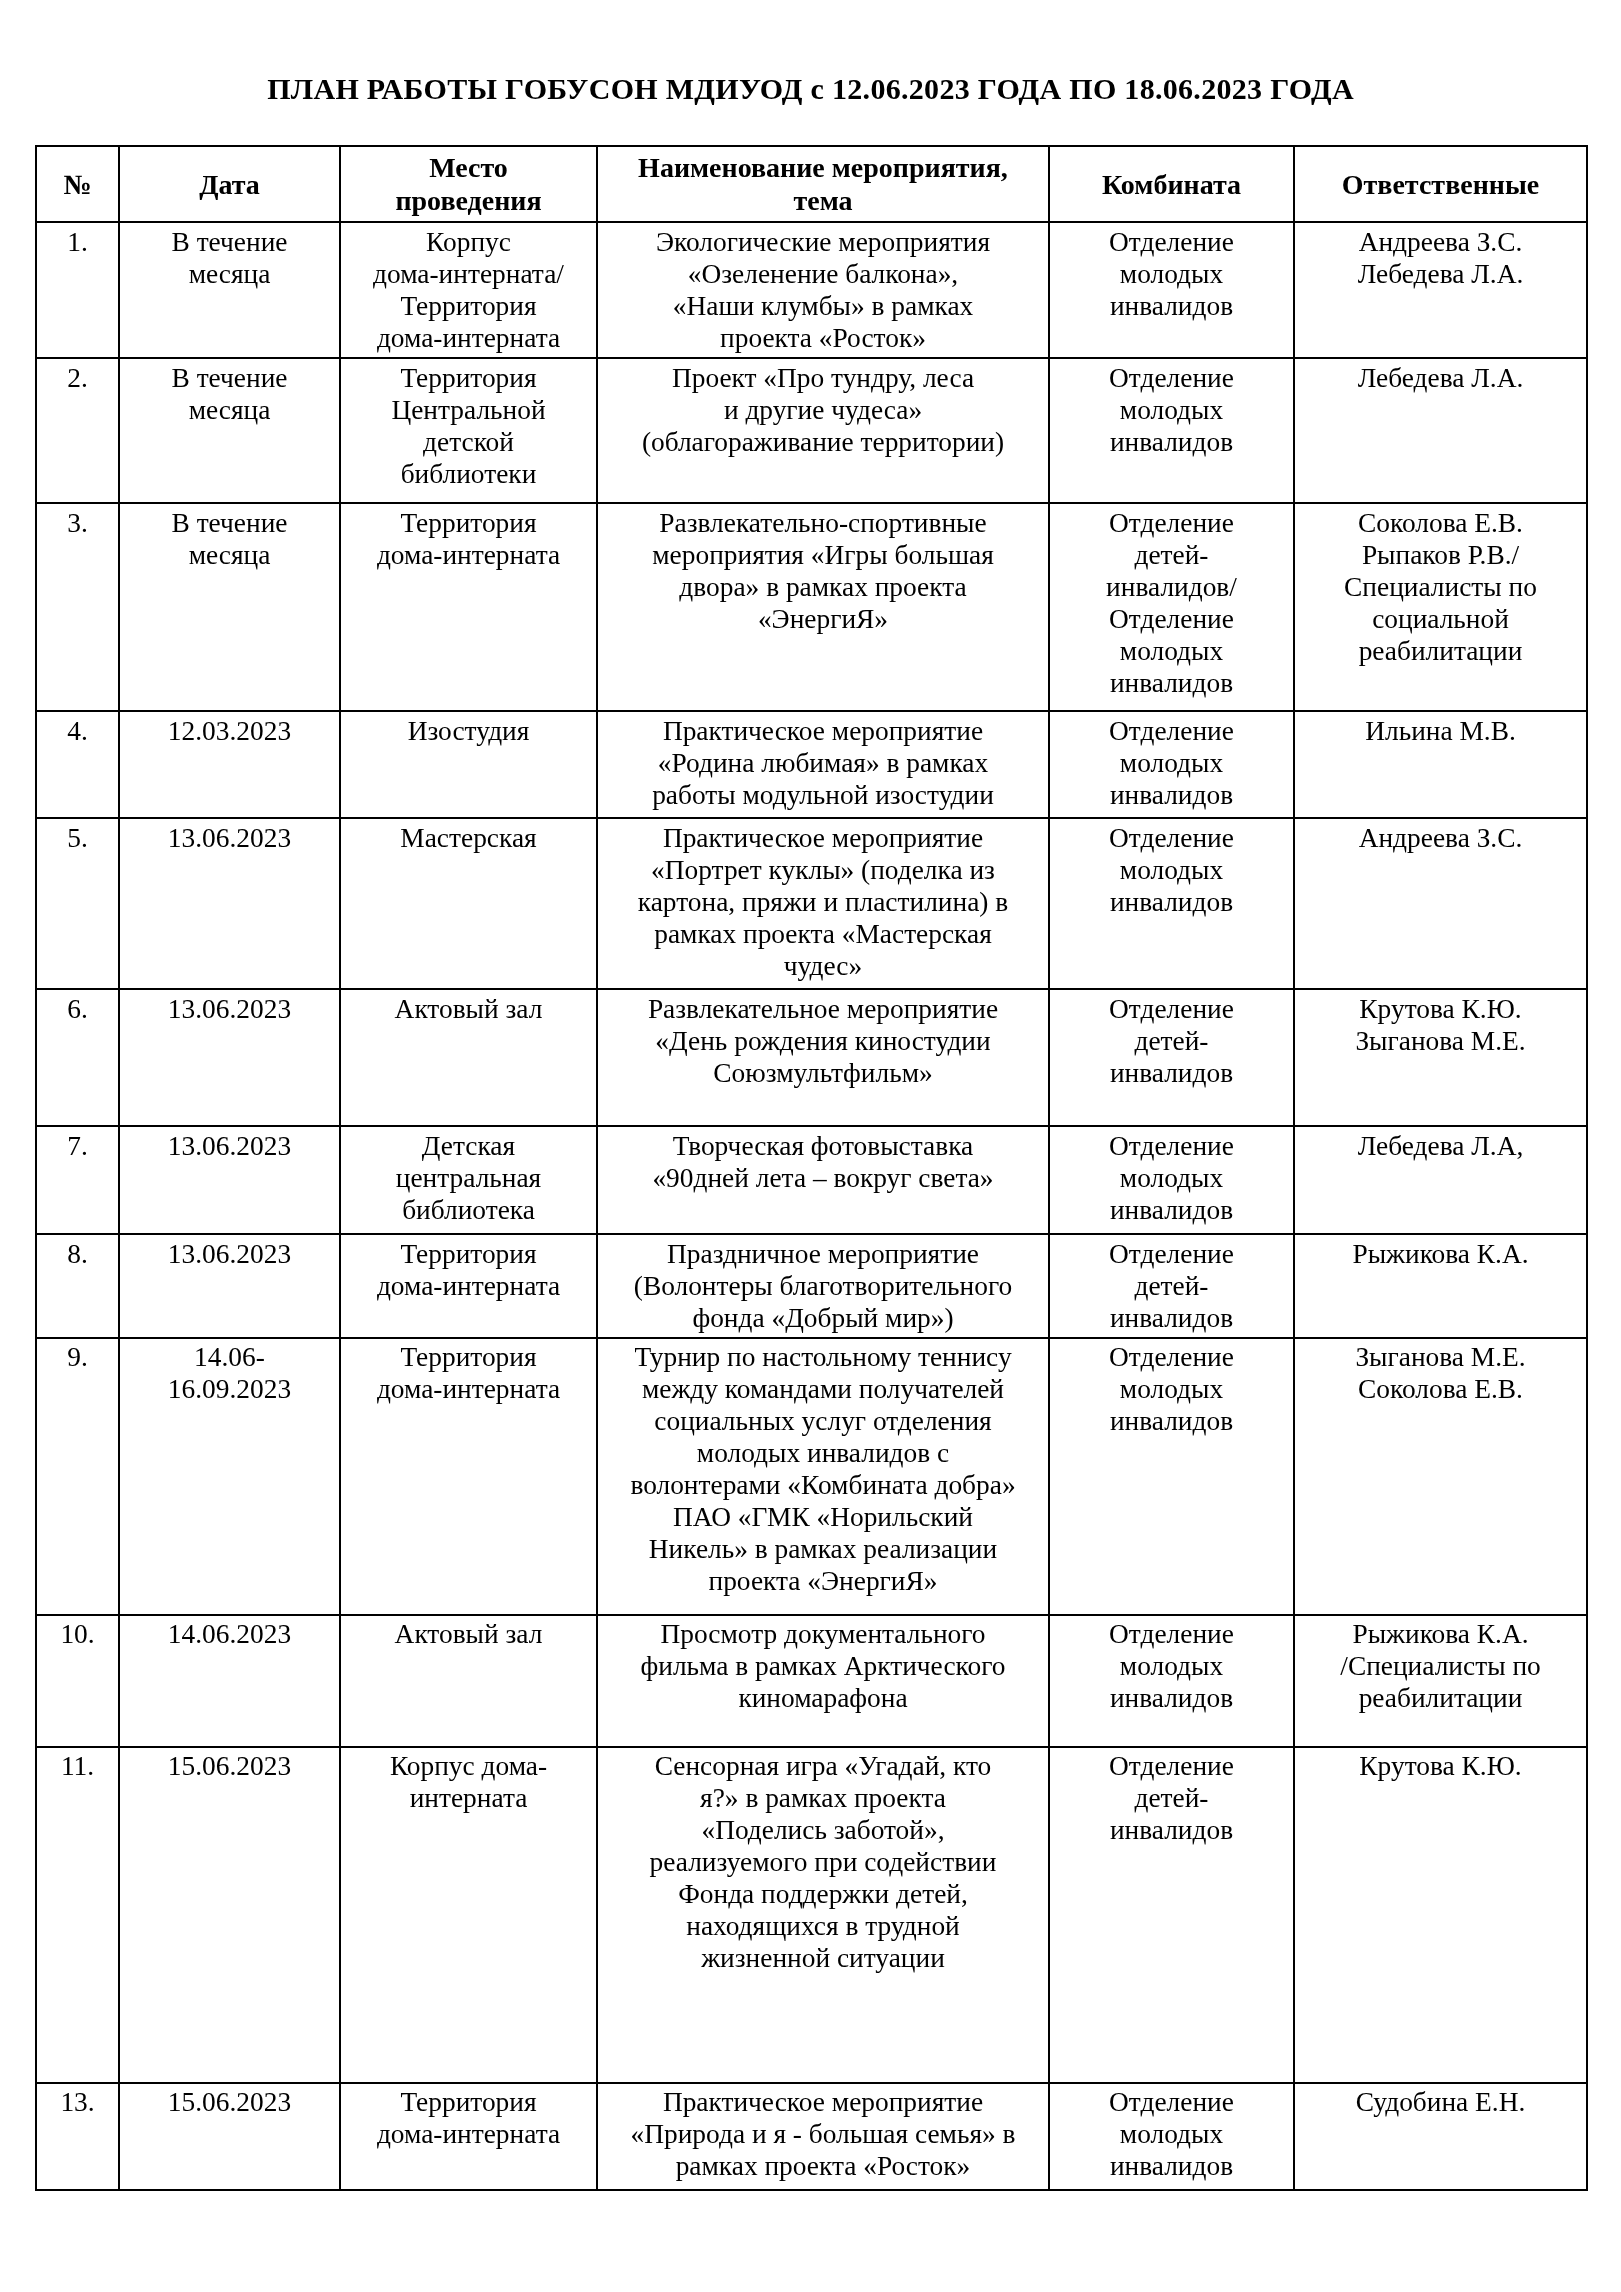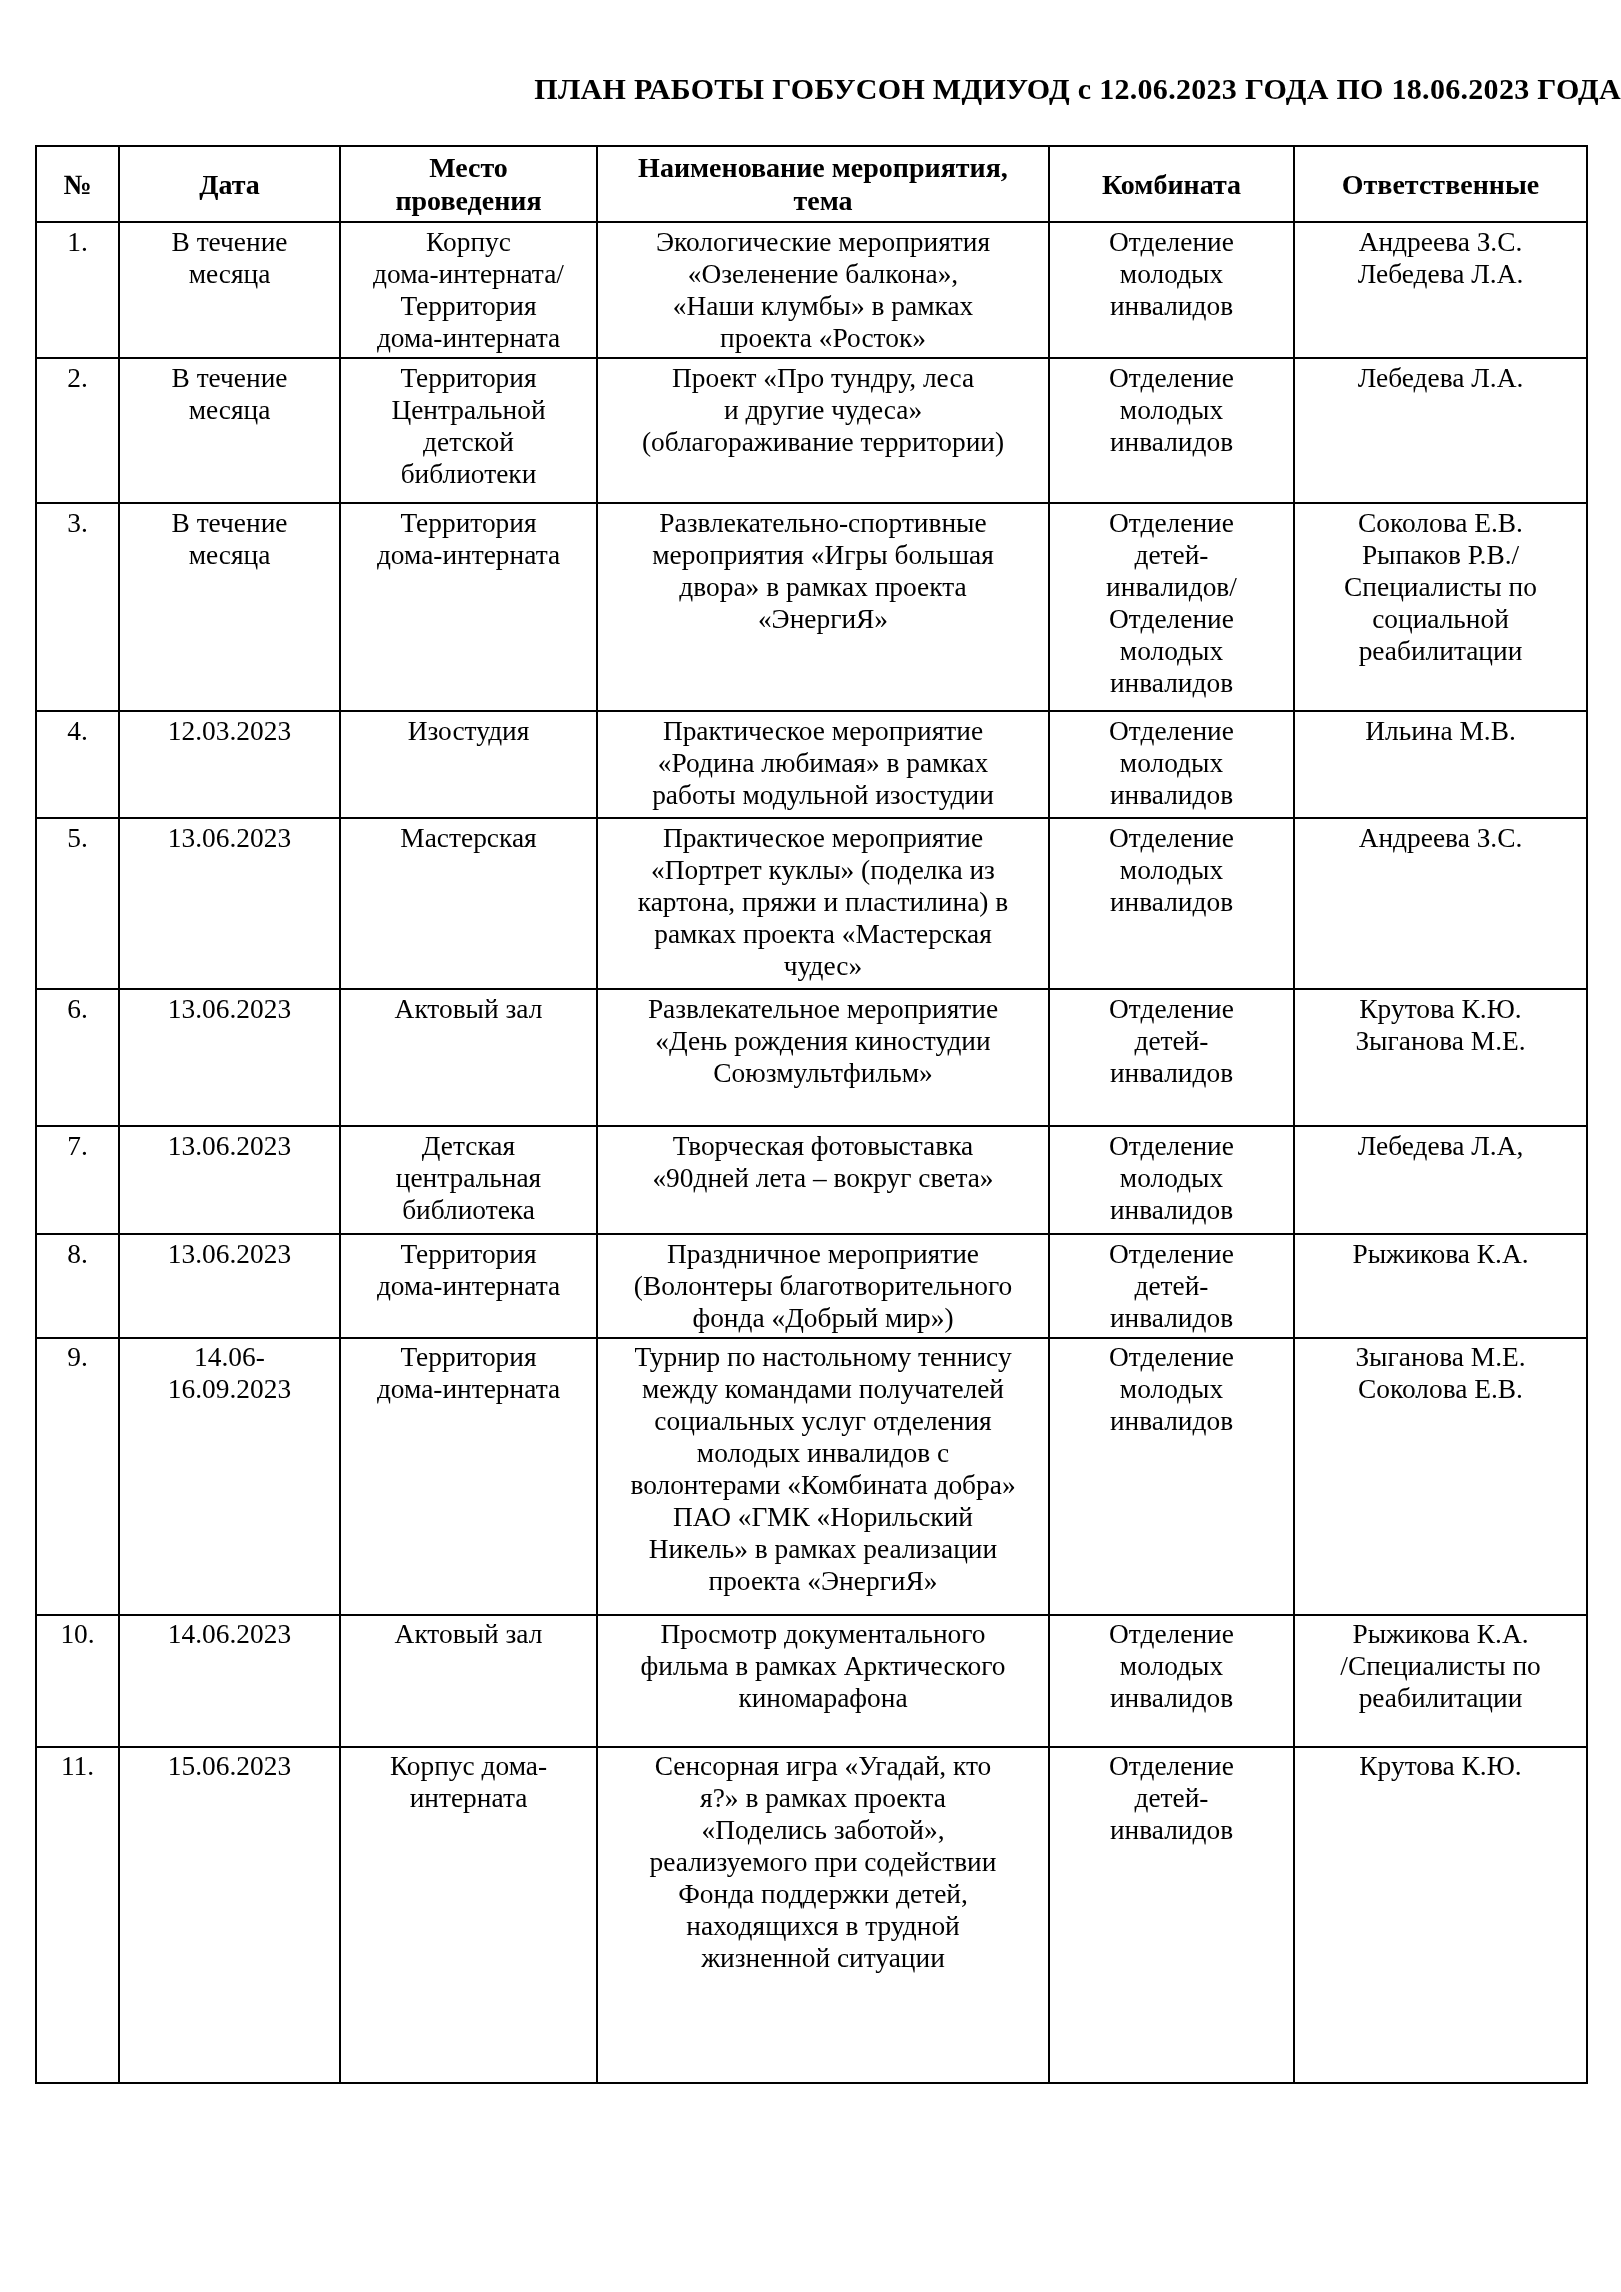--- a/index.html
+++ b/index.html
@@ -9,21 +9,21 @@
   }
   body {
     width: 1621px;
     height: 2293px;
     font-family: "Liberation Serif", serif;
     color: #000000;
     position: relative;
   }
   .doc-title {
     padding-top: 71px;
-    text-align: right;
+    text-align: center;
     font-weight: bold;
     font-size: 30px;
     line-height: 35px;
     letter-spacing: 0.3px;
     white-space: pre-line;
   }
   table.plan {
     border-collapse: collapse;
     table-layout: fixed;
     margin: 39px 0 0 35px;
@@ -247,15 +247,28 @@
 «Поделись заботой»,
 реализуемого при содействии
 Фонда поддержки детей,
 находящихся в трудной
 жизненной ситуации</td>
       <td>Отделение
 детей-
 инвалидов</td>
       <td>Крутова К.Ю.</td>
     </tr>
+    <tr style="height:107px">
+      <td>13.</td>
+      <td>15.06.2023</td>
+      <td>Территория
+дома-интерната</td>
+      <td>Практическое мероприятие
+«Природа и я - большая семья» в
+рамках проекта «Росток»</td>
+      <td>Отделение
+молодых
+инвалидов</td>
+      <td>Судобина Е.Н.</td>
+    </tr>
   </tbody>
 </table>
 
 
 </body></html>

